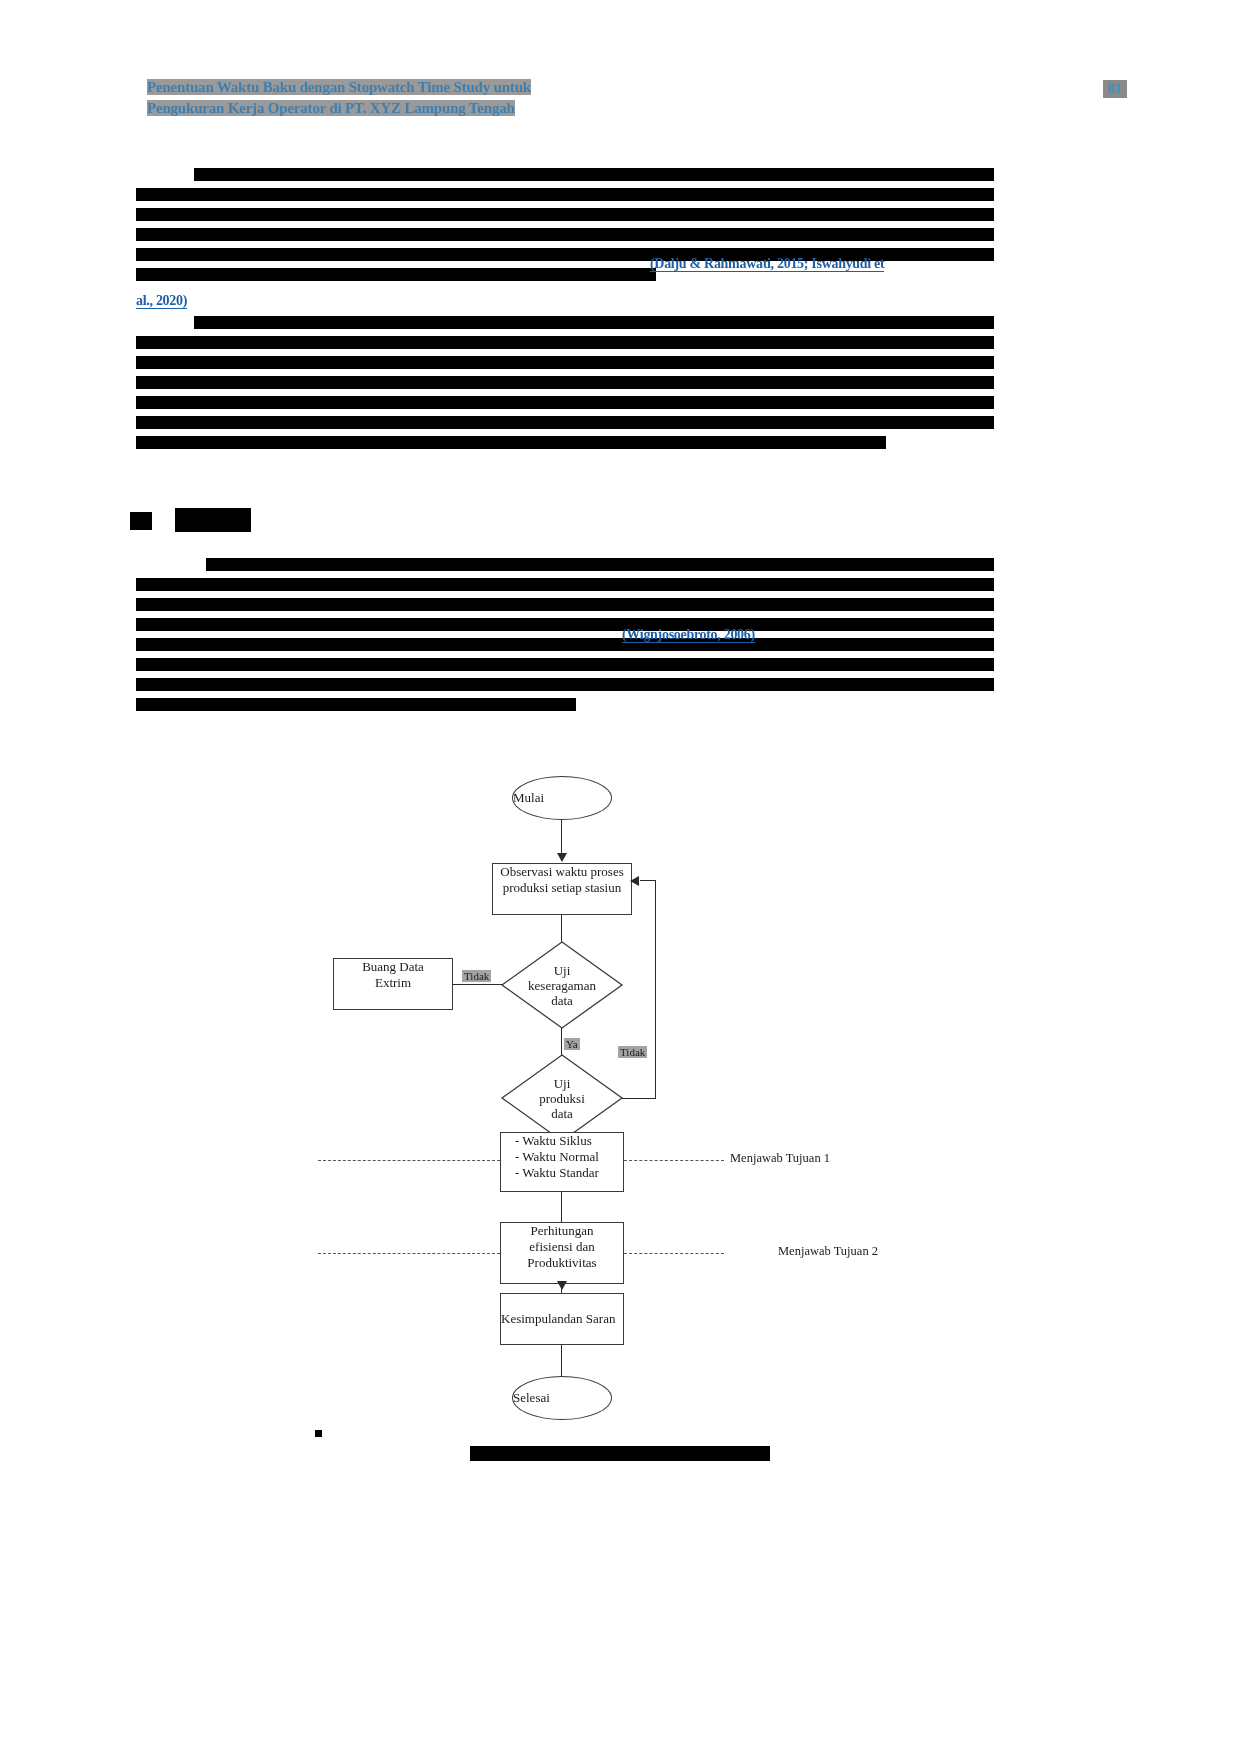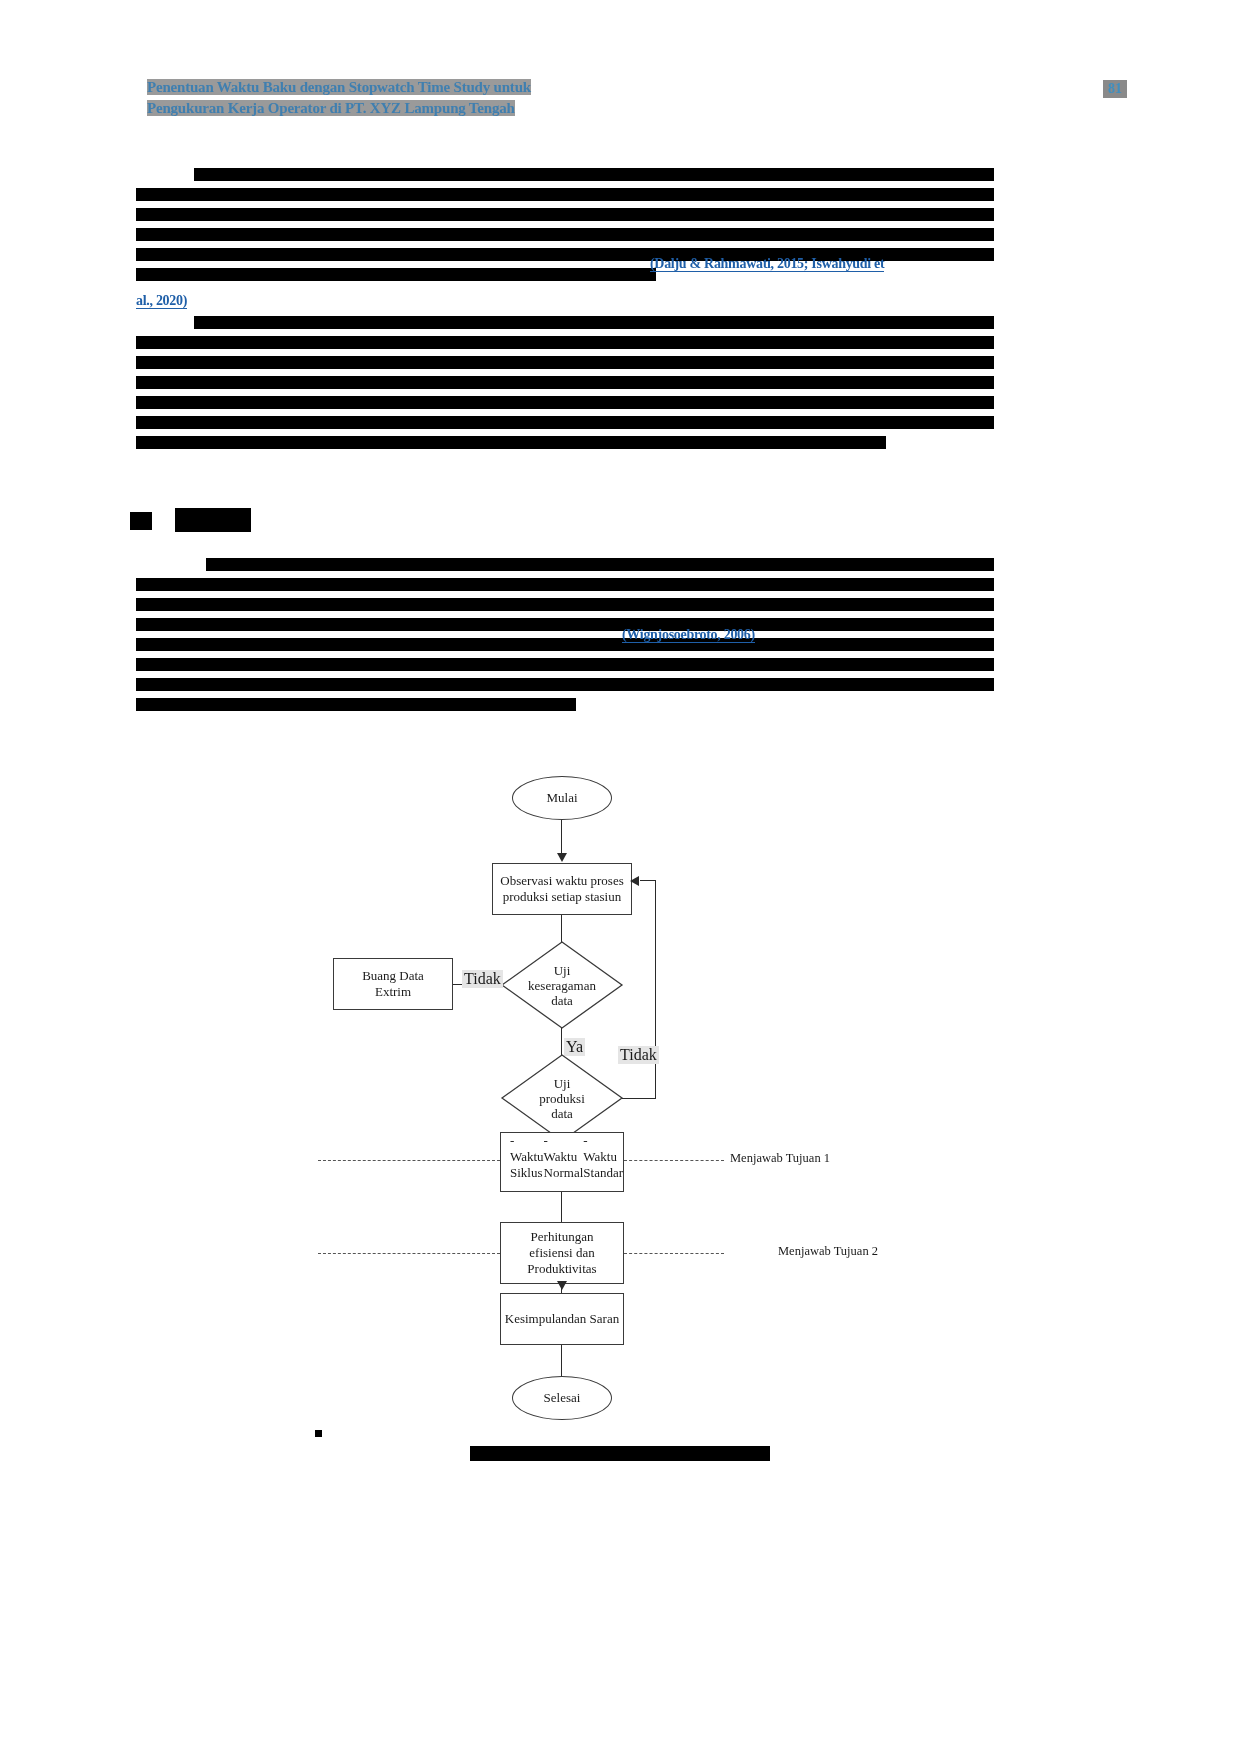--- a/index.html
+++ b/index.html
@@ -99,21 +99,21 @@
     width: 1240px;
     height: 700px;
     font-family: "Liberation Serif", "DejaVu Serif", serif;
     color: #1a1a1a;
   }
   .node {
     position: absolute;
     box-sizing: border-box;
     display: flex;
     align-items: center;
-    justify-content: center;
+    justify-content: flex-start;
     text-align: center;
     font-size: 13px;
     line-height: 16px;
     color: #1a1a1a;
     background: #ffffff;
   }
   .ellipse {
     border: 1.3px solid #3a3a3a;
     border-radius: 50%;
   }
@@ -159,23 +159,23 @@
   }
   .arrow-left {
     position: absolute;
     width: 0; height: 0;
     border-top: 5px solid transparent;
     border-bottom: 5px solid transparent;
     border-right: 9px solid #2a2a2a;
   }
   .edge-label {
     position: absolute;
-    font-size: 16px;
+    font-size: 11px;
     color: #1a1a1a;
-    background: #e5e5e5;
+    background: #a3a3a3;
     padding: 0 2px;
   }
   .dashed {
     position: absolute;
     height: 0;
     border-top: 1.2px dashed #555555;
   }
   .side-note {
     position: absolute;
     font-size: 12.5px;
@@ -311,21 +311,21 @@
     <div class="hline-seg" style="left:622px; top:338px; width:34px;"></div>
     <div class="vline" style="left:655px; top:120px; height:219px;"></div>
     <div class="hline-seg" style="left:640px; top:120px; width:16px;"></div>
     <div class="arrow-left" style="left:630px; top:116px;"></div>
     <div class="edge-label" style="left:618px; top:286px;">Tidak</div>
 
     <div class="vline" style="left:561px; top:381px; height:44px;"></div>
     <div class="arrow-down" style="left:557px; top:422px;"></div>
     <div class="edge-label" style="left:564px; top:390px;">Ya</div>
 
-    <div class="node box left-align" style="left:500px; top:372px; width:124px; height:60px; flex-direction:row; align-items:flex-start; justify-content:flex-end; top:372px;">
+    <div class="node box left-align" style="left:500px; top:372px; width:124px; height:60px; flex-direction:column; align-items:flex-start; justify-content:flex-start; top:372px;">
       <span>- Waktu Siklus</span>
       <span>- Waktu Normal</span>
       <span>- Waktu Standar</span>
     </div>
 
     <div class="dashed" style="left:318px; top:400px; width:182px;"></div>
     <div class="dashed" style="left:624px; top:400px; width:100px;"></div>
     <div class="side-note" style="left:730px; top:391px;">Menjawab Tujuan 1</div>
 
     <div class="vline" style="left:561px; top:432px; height:42px;"></div>

